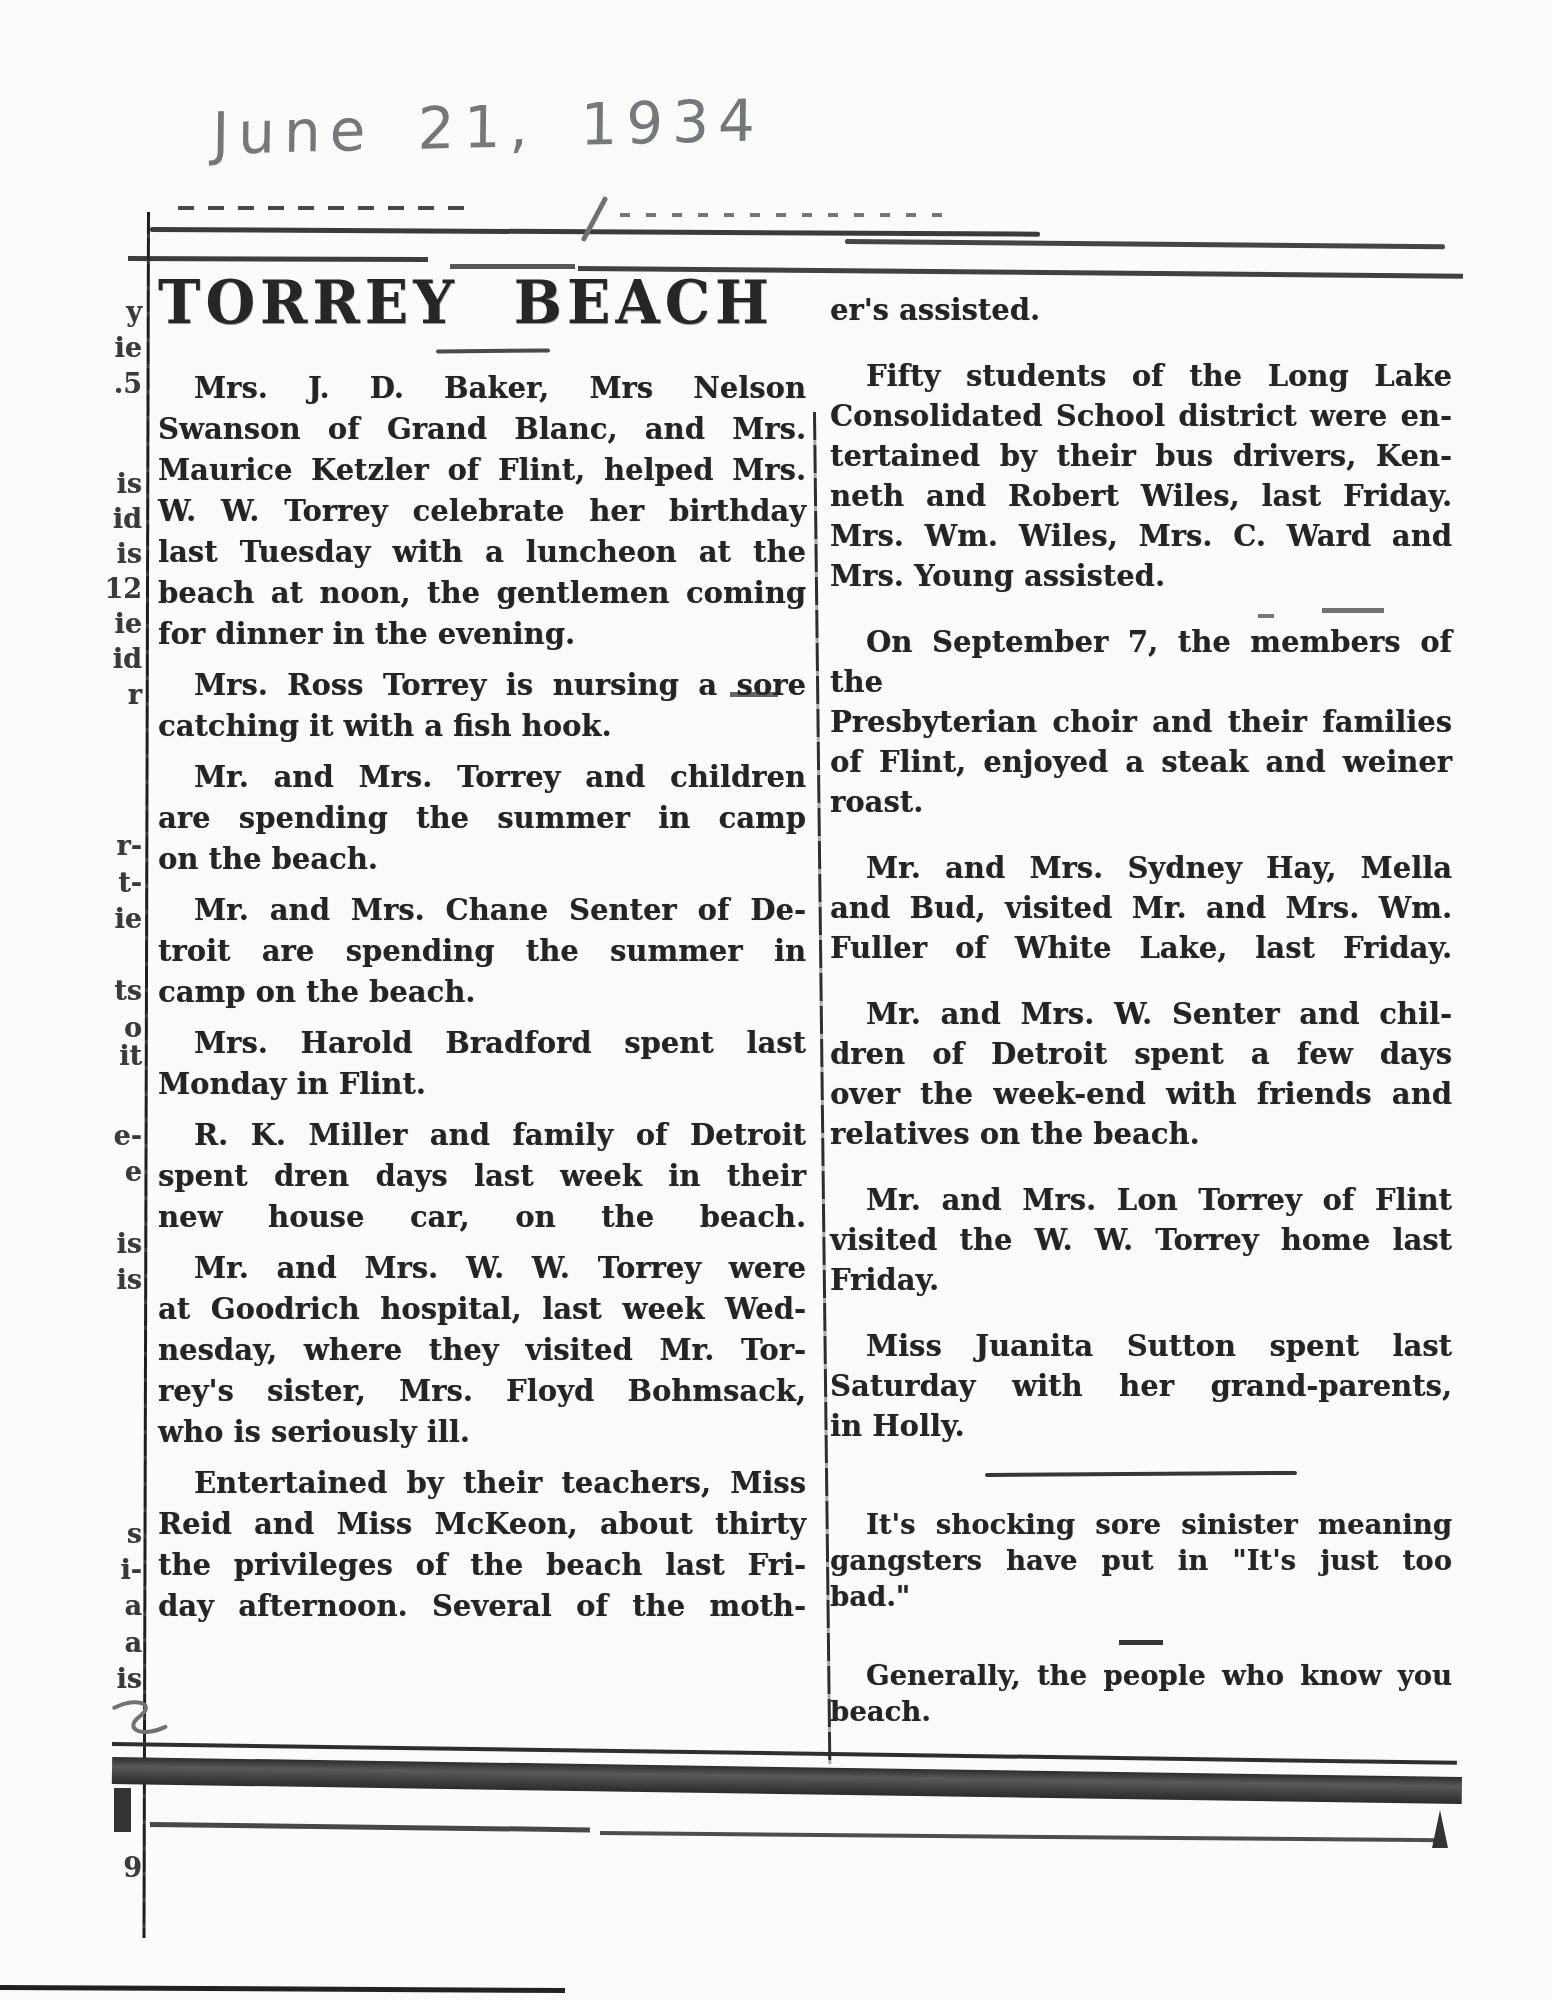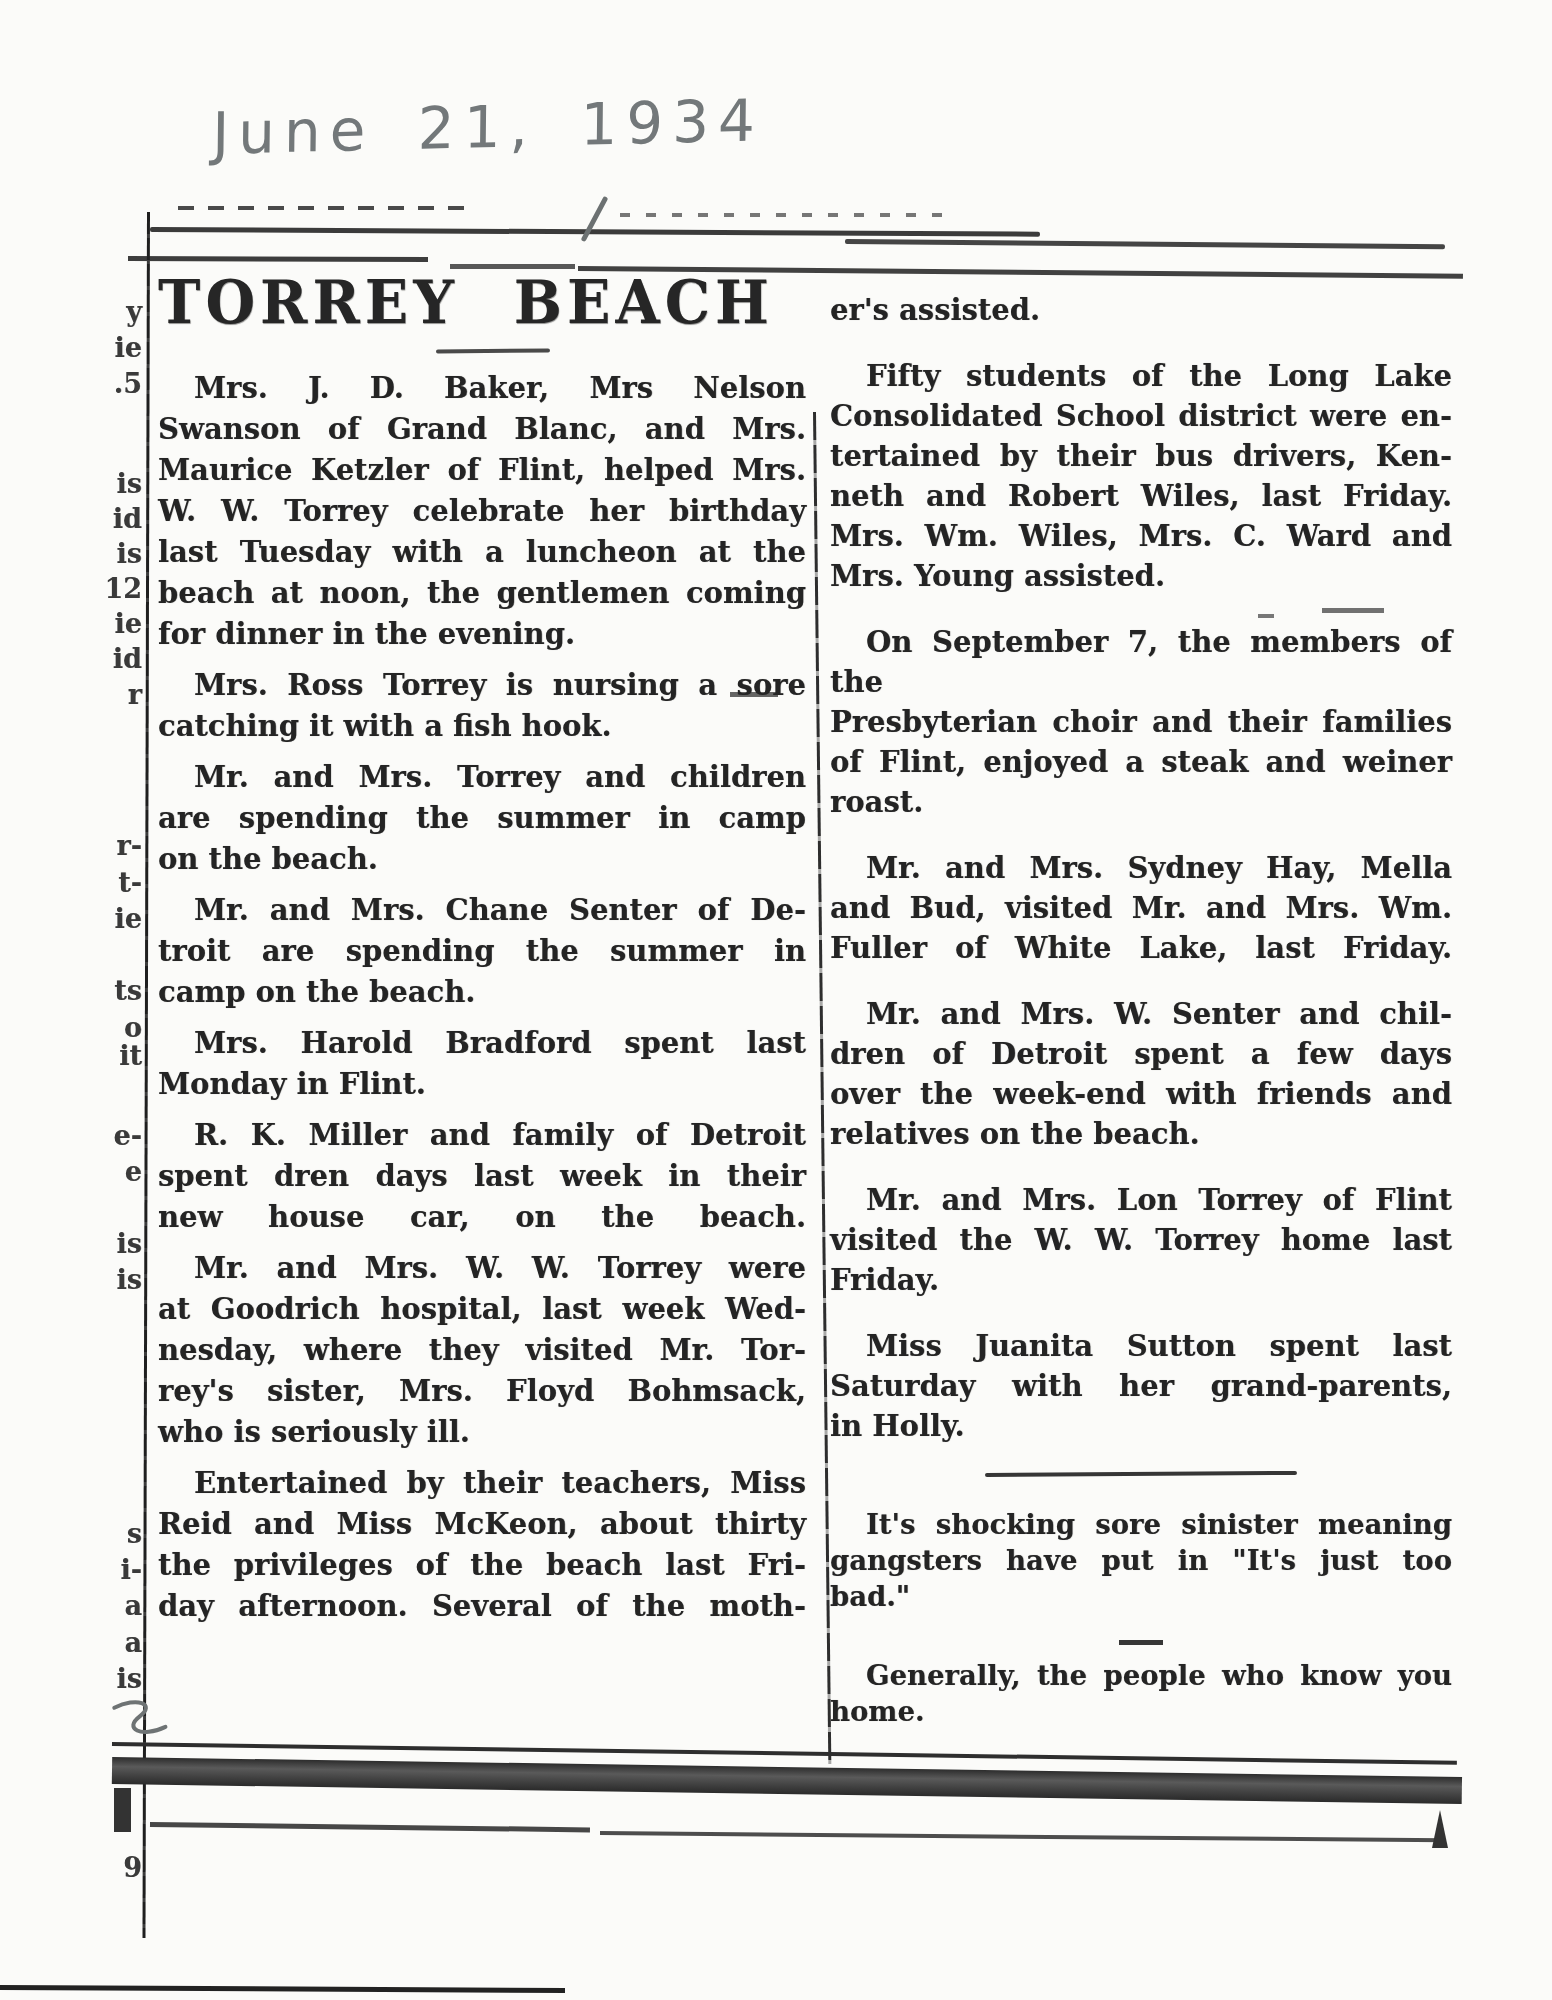--- a/index.html
+++ b/index.html
@@ -229,21 +229,21 @@
       </div>
       <div class="rc-rule"></div>
       <div class="para indent small">
         <div class="line">It's shocking sore sinister meaning</div>
         <div class="line">gangsters have put in "It's just too</div>
         <div class="line short">bad."</div>
       </div>
       <div class="rc-dash"></div>
       <div class="para indent small">
         <div class="line">Generally, the people who know you</div>
-        <div class="line short">home.</div>
+        <div class="line short">beach.</div>
       </div>
     </div>
 
   <svg class="decor" id="pencil-squiggle" width="64" height="48" viewBox="0 0 64 48">
     <path d="M6,10 C30,2 48,12 30,22 C12,32 28,44 54,36" fill="none" stroke="#6e7374" stroke-width="4" stroke-linecap="round"></path>
   </svg>
   <div class="decor" id="bottom-line-1"></div>
   <div class="decor" id="bottom-bar"></div>
   <div class="decor" id="bottom-square"></div>
   <div class="decor" id="bottom-line-2a"></div>

